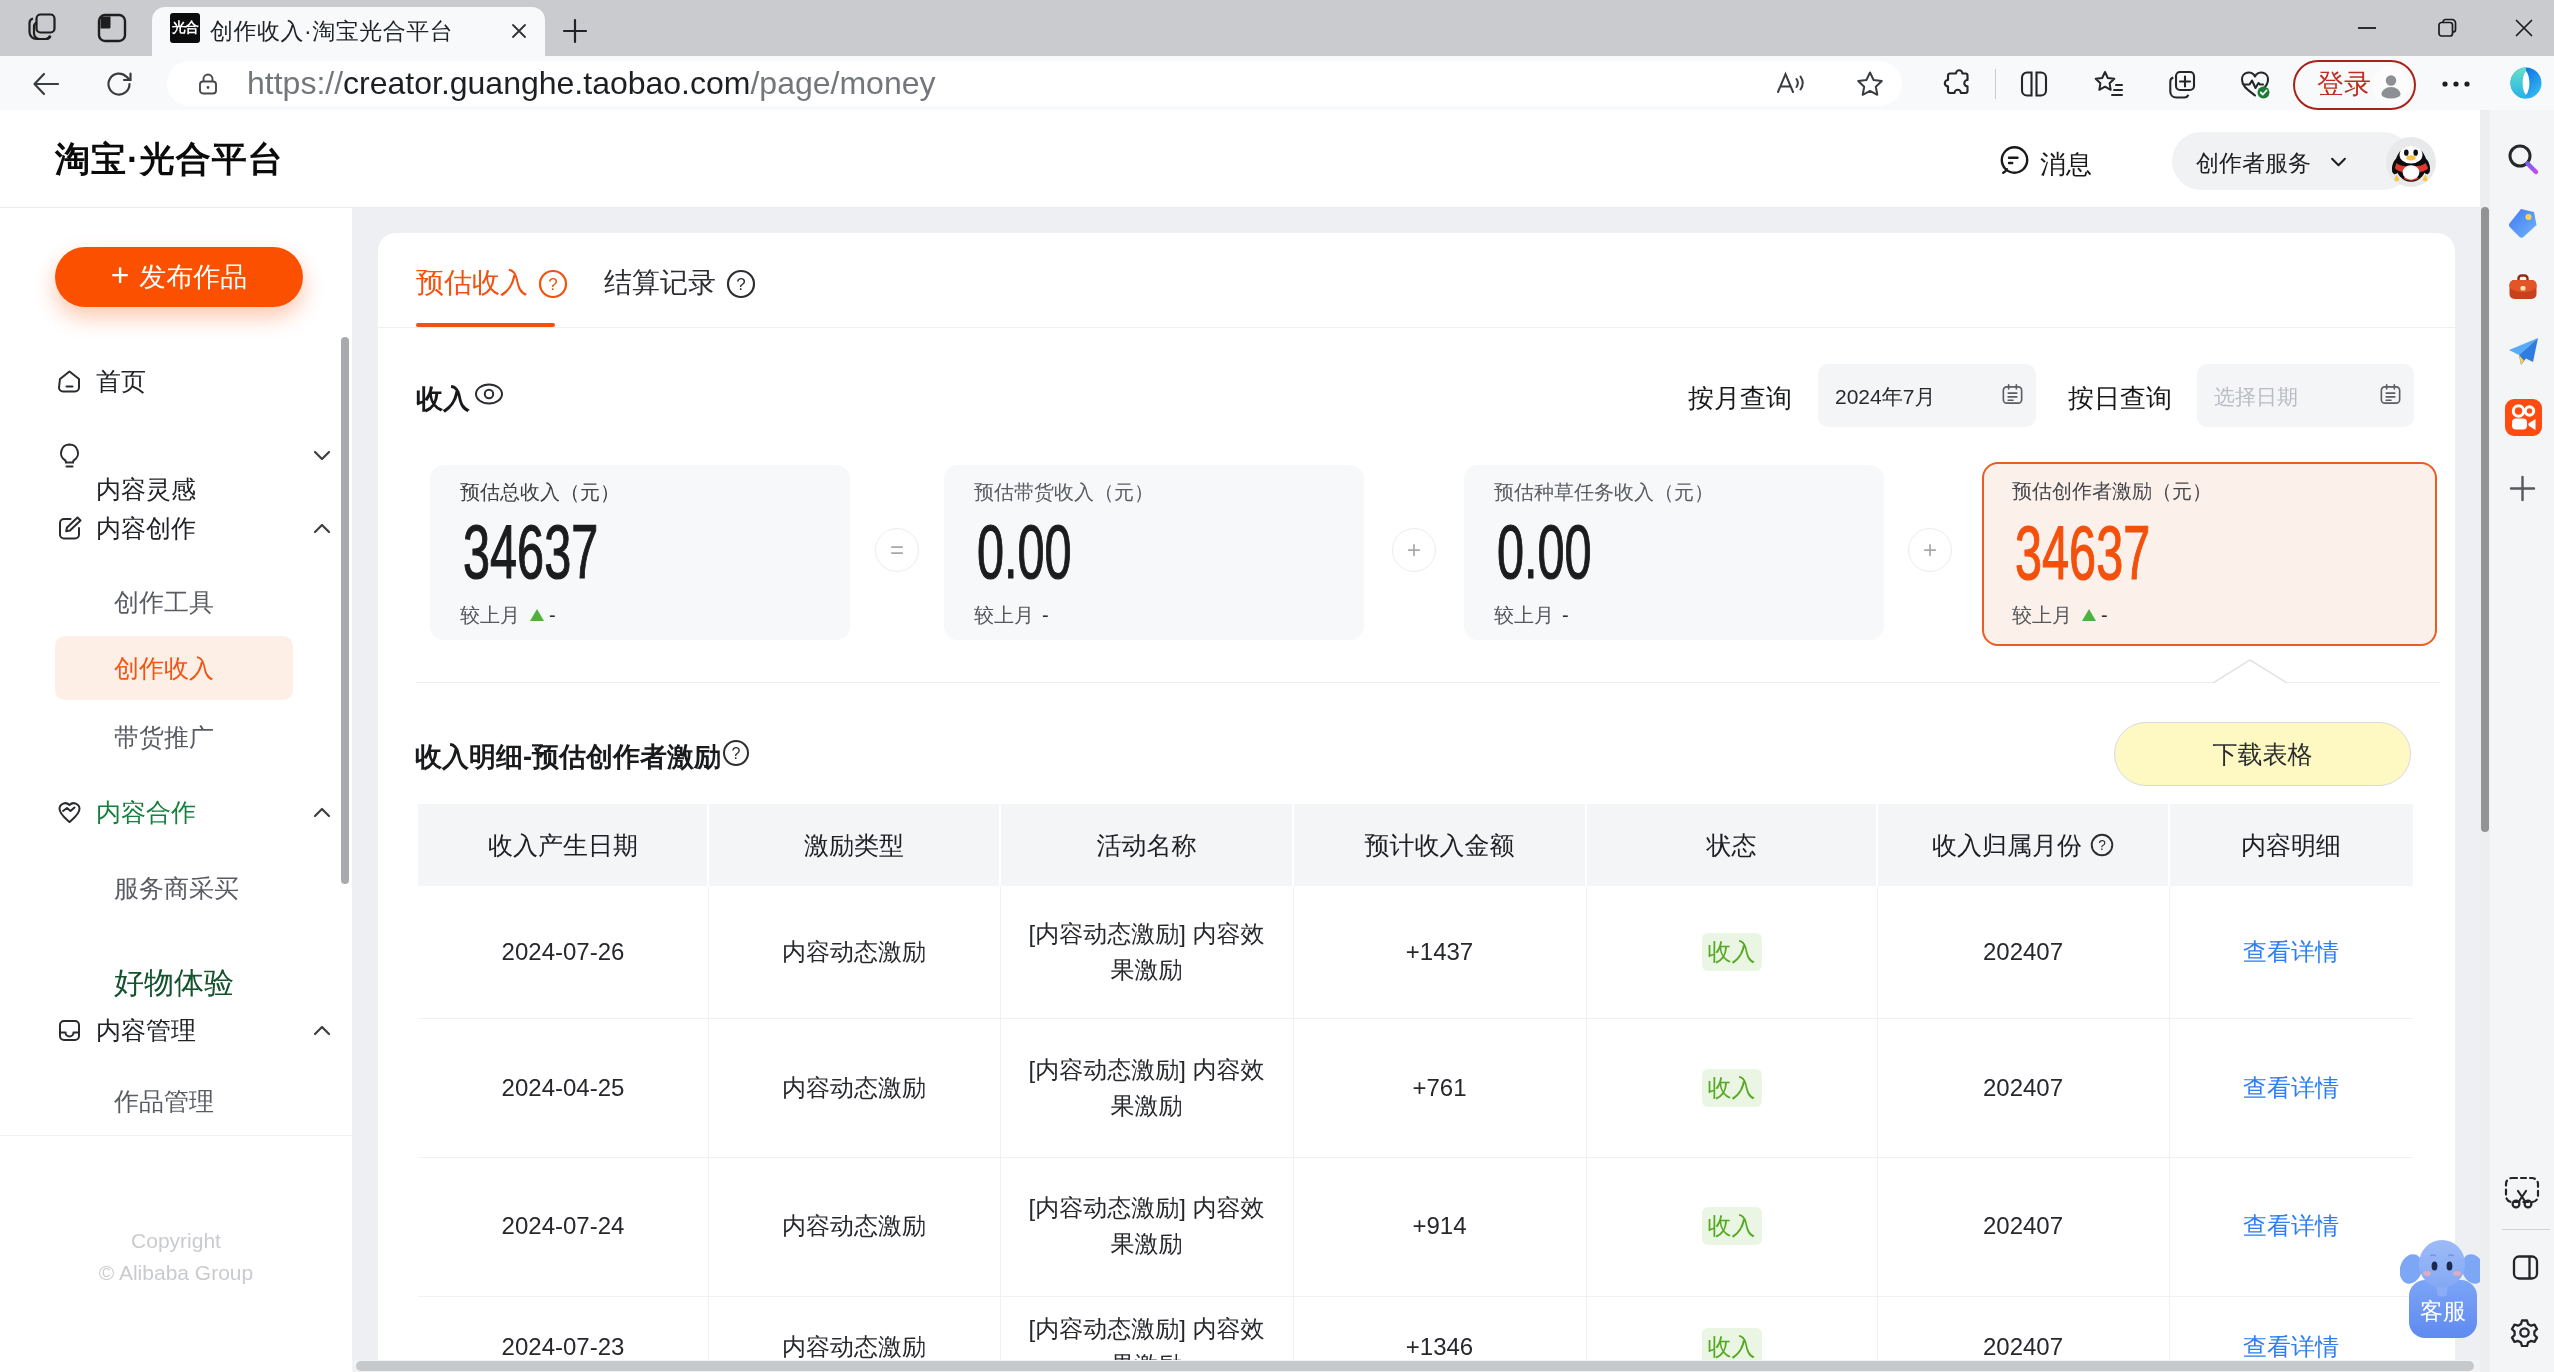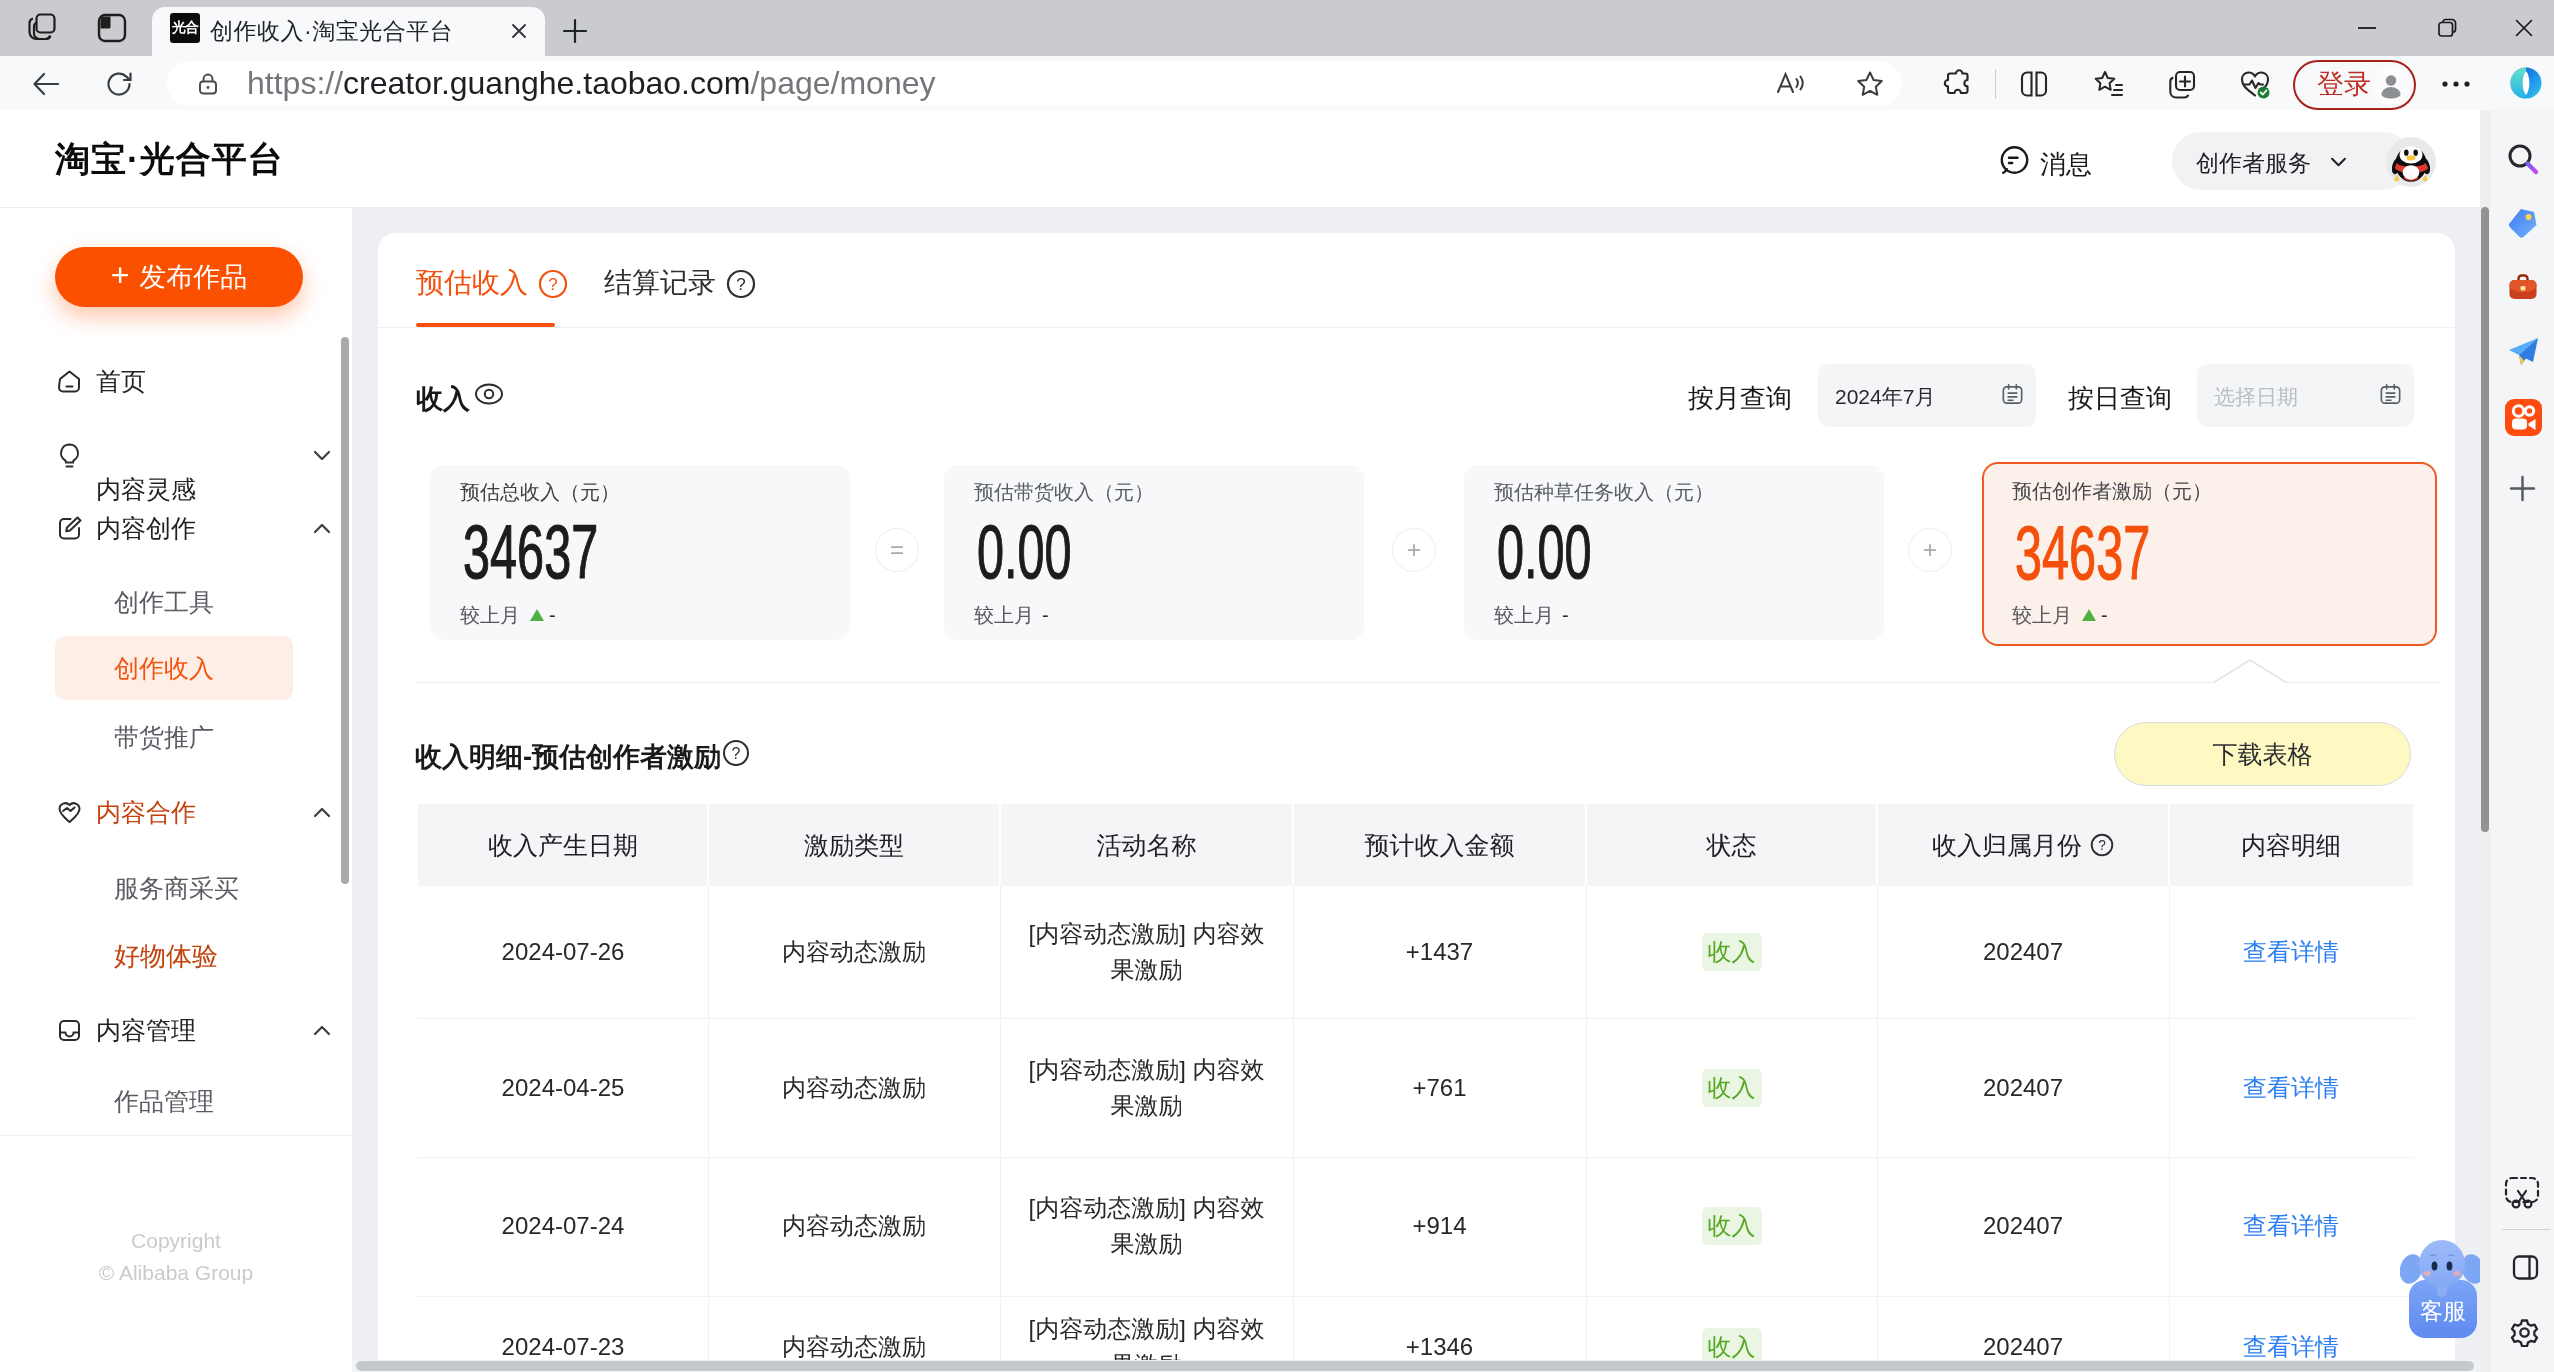--- a/index.html
+++ b/index.html
@@ -173,26 +173,26 @@
 <div class="abs" style="left:114px;top:586px;font-size:25px;color:#595c63;">创作工具</div>
 <div class="abs" style="left:55px;top:636px;width:238px;height:64px;background:#fdefe6;border-radius:10px;"></div>
 <div class="abs" style="left:114px;top:652px;font-size:25px;color:#f5530f;">创作收入</div>
 <div class="abs" style="left:114px;top:721px;font-size:25px;color:#595c63;">带货推广</div>
 <div class="abs" style="left:56px;top:799px">
     <svg width="27" height="27" viewBox="0 0 27 27" fill="none" stroke="#292b2e" stroke-width="2" stroke-linejoin="round" stroke-linecap="round">
       <path d="M13.5 23 C9 19 3.5 15 3.5 9.8 A5.8 5.8 0 0 1 13.5 6 a5.8 5.8 0 0 1 10 3.8 C23.5 15 18 19 13.5 23 Z"></path>
       <path d="M7 12 l4-3 3.5 3 4-3.5"></path>
     </svg>
   </div>
-<div class="abs" style="left:96px;top:796px;font-size:25px;color:#c2410c;">内容合作</div>
+<div class="abs" style="left:96px;top:796px;font-size:25px;color:#15803d;">内容合作</div>
 <svg class="abs" style="left:313px;top:807px" width="18" height="11" viewBox="0 0 18 11" fill="none" stroke="#3c3e42" stroke-width="2.2" stroke-linecap="round" stroke-linejoin="round">
     <path d="M2 9 L9 2 L16 9"></path>
   </svg>
 <div class="abs" style="left:114px;top:872px;font-size:25px;color:#595c63;">服务商采买</div>
-<div class="abs" style="left:114px;top:939px;font-size:26px;color:#c2410c;">好物体验</div>
+<div class="abs" style="left:114px;top:963px;font-size:30px;color:#14532d;">好物体验</div>
 <div class="abs" style="left:56px;top:1017px">
     <svg width="27" height="27" viewBox="0 0 27 27" fill="none" stroke="#292b2e" stroke-width="2" stroke-linejoin="round" stroke-linecap="round">
       <rect x="4" y="4" width="19" height="19" rx="4"></rect>
       <path d="M4 15.5 h5.5 a4 4 0 0 0 8 0 H23"></path>
     </svg>
   </div>
 <div class="abs" style="left:96px;top:1014px;font-size:25px;color:#212327;">内容管理</div>
 <svg class="abs" style="left:313px;top:1025px" width="18" height="11" viewBox="0 0 18 11" fill="none" stroke="#3c3e42" stroke-width="2.2" stroke-linecap="round" stroke-linejoin="round">
     <path d="M2 9 L9 2 L16 9"></path>
   </svg>

